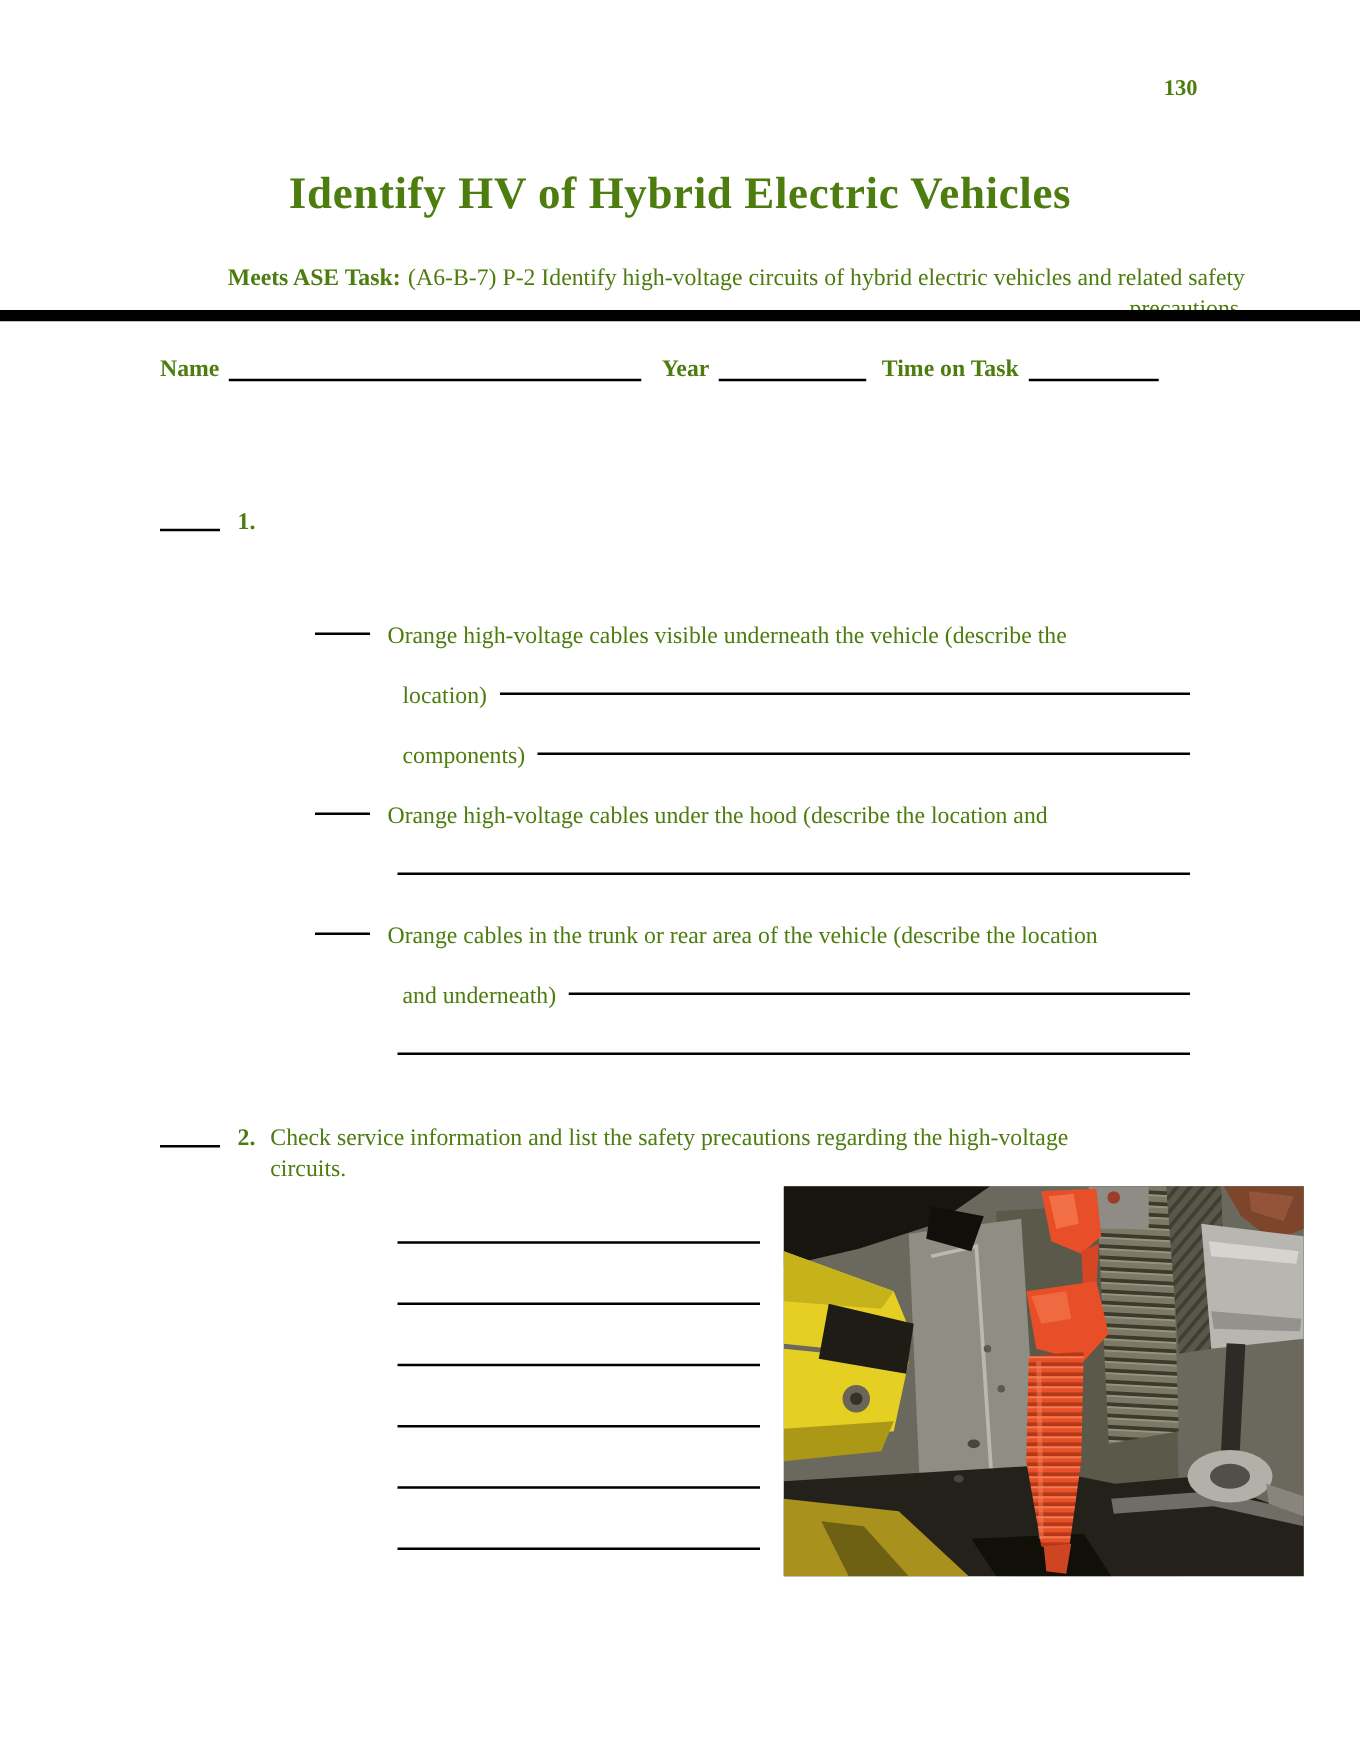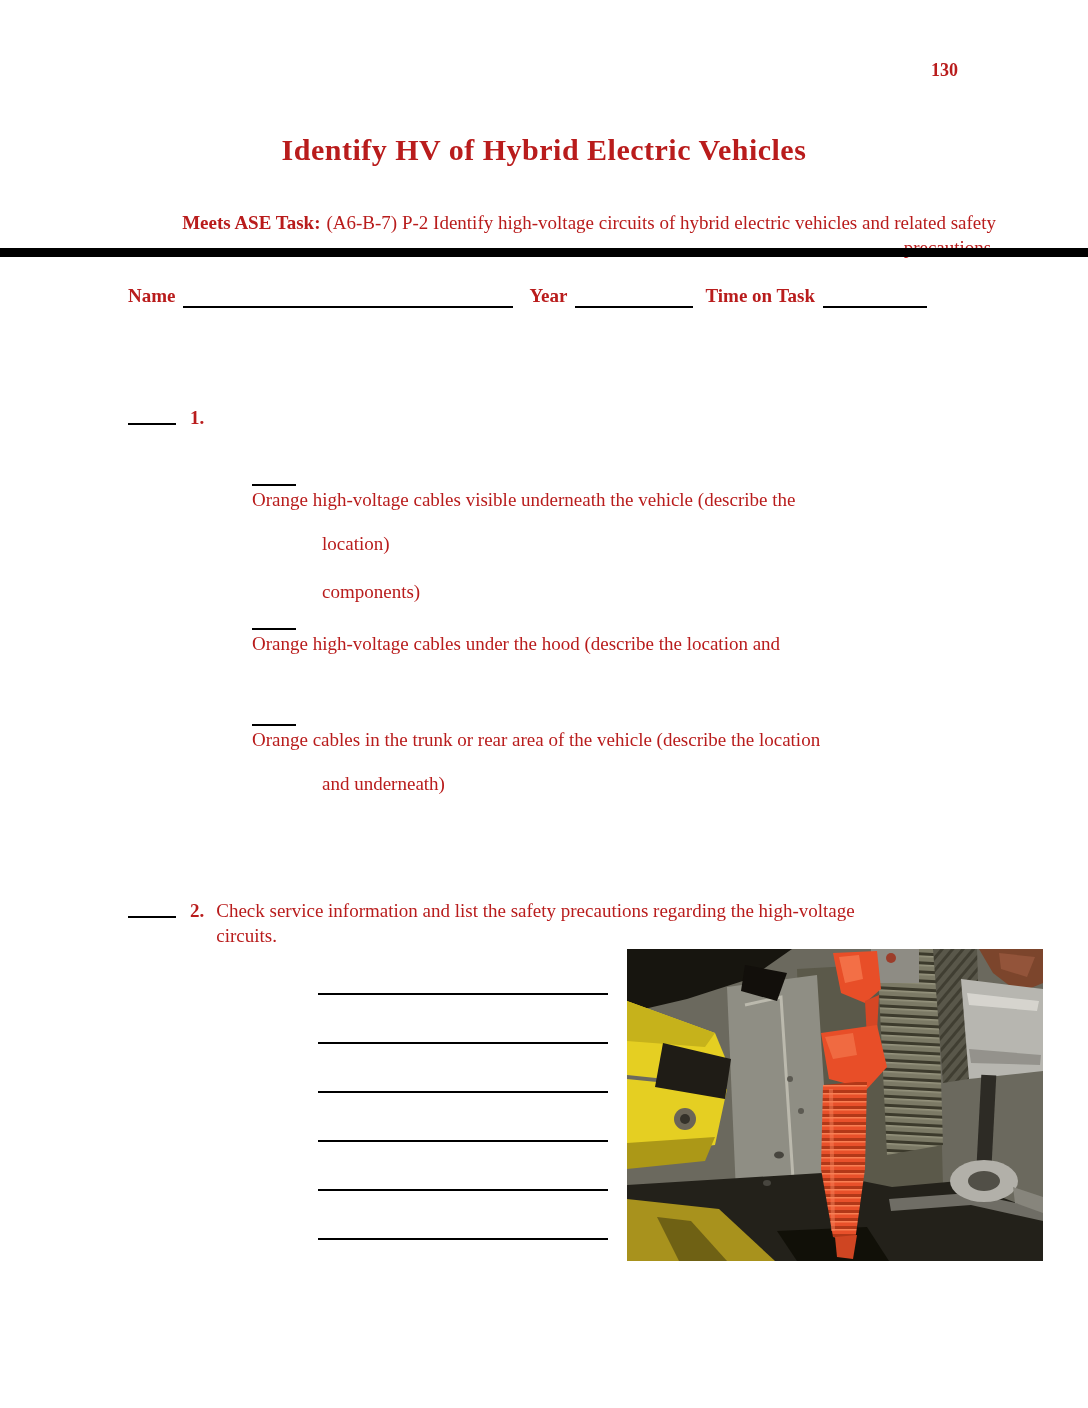--- a/index.html
+++ b/index.html
@@ -1,46 +1,46 @@
 <!DOCTYPE html>
 <html><head>
 <meta charset="utf-8">
 <style>
   html,body{margin:0;padding:0;background:#ffffff;}
   .page{
     position:relative;
     width:1088px;height:1408px;
     background:#ffffff;
     font-family:"Liberation Serif", serif;
-    color:#b91c1c;
+    color:#4d7c0f;
     overflow:hidden;
   }
   .page-number{
     position:absolute;top:60px;right:130px;
     font-size:18px;font-weight:bold;
   }
   .title{
     position:absolute;top:133px;left:0;width:100%;
     margin:0;text-align:center;
-    font-size:30px;font-weight:bold;letter-spacing:0.5px;
+    font-size:36px;font-weight:bold;letter-spacing:0.5px;
   }
   .subtitle{
     position:absolute;top:198px;left:104px;width:880px;
     margin:12px;text-align:right;
     font-size:19px;line-height:25px;
   }
   .subtitle b{margin-right:6px;}
   .rule{
     position:absolute;top:248px;left:0;width:1088px;height:9px;
     background:#000;
   }
   .form-row{
     position:absolute;left:128px;width:840px;
     font-size:19px;line-height:25px;
-    display:flex;align-items:flex-end;
+    display:flex;align-items:flex-start;
   }
   .row1{top:283px;}
   .row2{top:333px;}
   .lbl{font-weight:bold;white-space:nowrap;margin-right:8px;}
   .blank{
     display:inline-block;height:20px;
     border-bottom:2px solid #000;
   }
   .w-name{width:330px;margin-right:16px;}
   .w-date{width:118px;margin-right:12px;}
@@ -59,22 +59,22 @@
     width:48px;height:18px;flex:none;
     border-bottom:2px solid #000;margin-right:14px;
   }
   .task-num{font-weight:bold;margin-right:12px;flex:none;}
   .task-text{width:700px;}
   .options{
     position:absolute;top:484px;left:252px;width:700px;
     font-size:19px;
   }
   .opt-line{
-    height:48px;display:flex;align-items:flex-start;
-    white-space:nowrap;line-height:23px;flex-direction:column;
+    height:48px;display:flex;align-items:center;
+    white-space:nowrap;line-height:23px;
   }
   .check-blank{
     width:44px;flex:none;
     border-bottom:2px solid #000;
     margin-right:14px;margin-bottom:2px;
   }
   .opt-indent{padding-left:70px;}
   .opt-indent2{padding-left:66px;}
   .fill{
     flex:1;border-bottom:2px solid #000;

